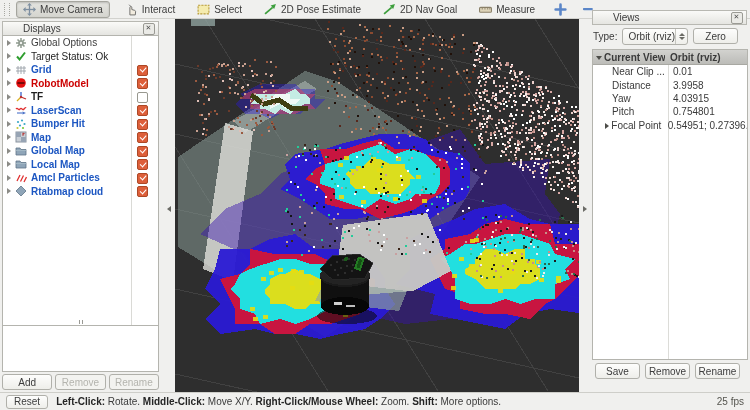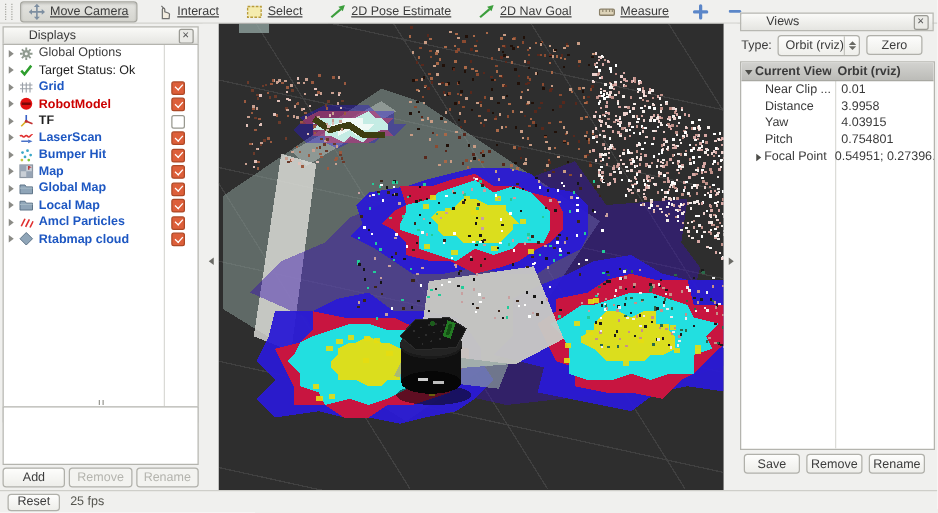--- a/index.html
+++ b/index.html
@@ -6,21 +6,21 @@
   #app{position:relative;width:750px;height:410px;background:#f0f0ee;
        font-family:"Liberation Sans",sans-serif;font-size:10px;color:#3a3a3a;
        overflow:hidden;user-select:none;}
 
   
   #toolbar{position:absolute;left:0;top:0;width:750px;height:19px;box-sizing:border-box;
            border-bottom:1px solid #d2d2ce;display:flex;align-items:center;gap:6px;padding:0 4px;}
   .tb-handle{width:4px;height:13px;border-left:1px dotted #a8a8a2;border-right:1px dotted #a8a8a2;}
   #toolbar-tools{display:flex;align-items:center;gap:8px;}
   .tool{display:flex;align-items:center;gap:4px;height:17px;padding:0 6px;border:1px solid transparent;
-        border-radius:3px;background:none;font-family:"Liberation Sans",sans-serif;font-size:10px;color:#3c3c3c;text-decoration:underline;}
+        border-radius:3px;background:none;font-family:"Liberation Sans",sans-serif;font-size:10px;color:#3c3c3c;}
   .tool.active{background:linear-gradient(#e4e4e0,#d5d5cf);border-color:#a5a59e;
                box-shadow:inset 0 1px 2px rgba(0,0,0,.18);}
   .tool.icon-only{padding:0 3px;}
   .tico{width:13px;height:13px;display:inline-block;}
   .tico svg{width:13px;height:13px;display:block;}
 
   
   .panel-title{position:absolute;left:2px;top:2px;height:13px;background:linear-gradient(#fafaf8,#e5e5e1);
                border:1px solid #b8b8b2;display:flex;align-items:center;gap:5px;padding:0 3px;color:#3a3a3a;}
   .ptico{width:12px;height:12px;}
@@ -2053,16 +2053,17 @@
     </div>
     <div class="panel-buttons" id="views-buttons">
         <button class="btn grow">Save</button>
         <button class="btn grow">Remove</button>
         <button class="btn grow">Rename</button>
       </div>
   </div>
 
   <div id="statusbar">
     <button class="btn">Reset</button>
+    <div id="hints"><b class="hk">Left-Click:</b><span class="hv"> Rotate. </span><b class="hk">Middle-Click:</b><span class="hv"> Move X/Y. </span><b class="hk">Right-Click/Mouse Wheel:</b><span class="hv"> Zoom. </span><b class="hk">Shift:</b><span class="hv"> More options. </span></div>
     <span id="fps">25 fps</span>
   </div>
 
 </div>
 
 </body></html>

